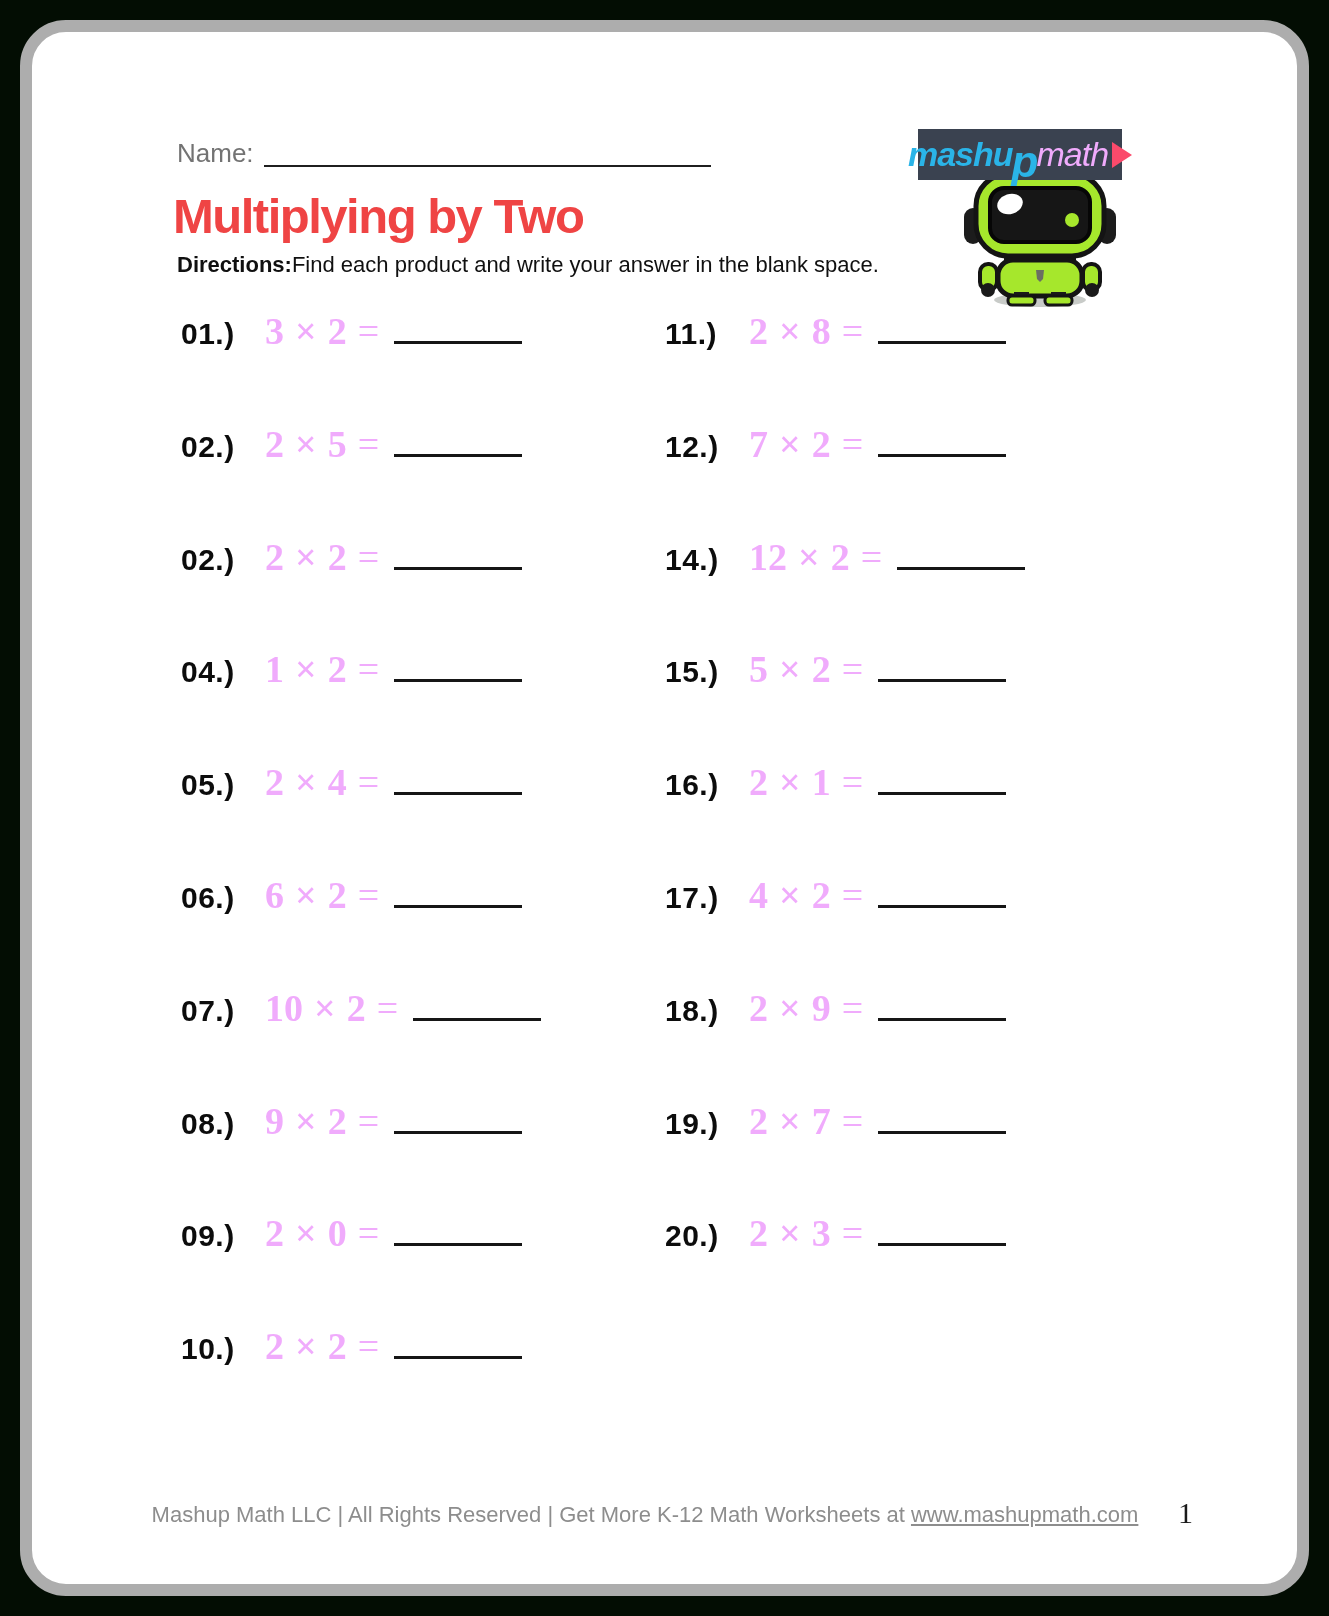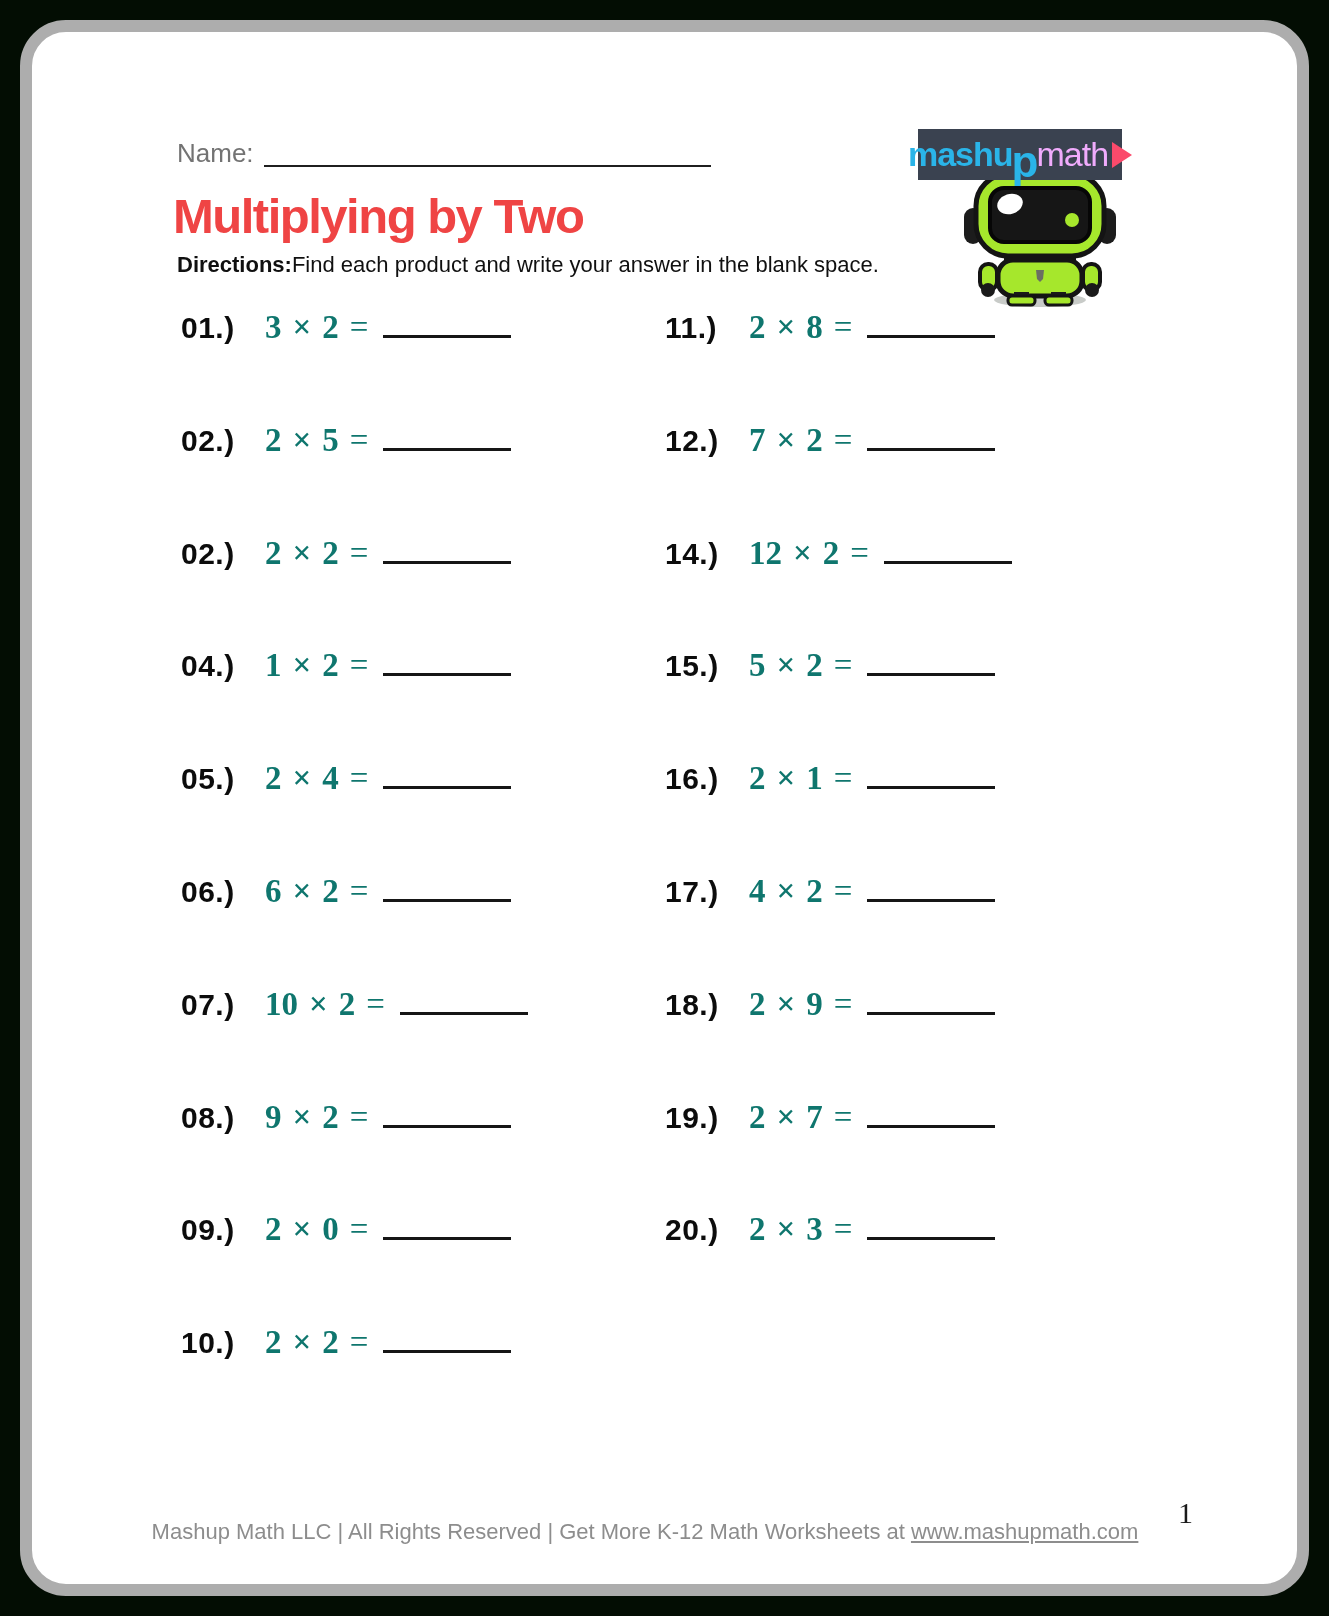--- a/index.html
+++ b/index.html
@@ -31,21 +31,21 @@
   }
   .directions{
     position:absolute;left:177px;top:252px;
     font-size:22px;color:#101010;
   }
   .directions b{}
   
   .logo-banner{
     position:absolute;left:918px;top:129px;width:204px;height:51px;
     background:#3a4250;display:flex;align-items:center;justify-content:center;
-    z-index:5;overflow:visible;
+    z-index:5;overflow:visible;font-style:italic;
   }
   .logo-mashu{font-size:34px;font-weight:bold;color:#2ab4e8;letter-spacing:-1px;}
   .logo-p{font-size:44px;font-weight:bold;color:#2ab4e8;position:relative;top:7px;margin:0 -2px 0 -1px;}
   .logo-math{font-size:34px;font-weight:normal;color:#f0abfc;letter-spacing:-1px;}
   .play-icon{
     width:0;height:0;margin-left:4px;
     border-left:20px solid #fb4a6b;
     border-top:13px solid transparent;
     border-bottom:13px solid transparent;
   }
@@ -58,32 +58,32 @@
     grid-template-rows:repeat(10,112.8px);
     grid-auto-flow:column;
   }
   .row{display:flex;align-items:baseline;}
   .p-num{
     width:84px;flex:0 0 84px;
     font-size:30px;font-weight:bold;color:#0c0c0c;letter-spacing:0.5px;
   }
   .p-eq{
     font-family:"Liberation Serif", serif;font-weight:bold;
-    font-size:33px;color:#0f766e;
+    font-size:38px;color:#f0abfc;
   }
   .p-op{margin:0 11px;}
   .p-eqsign{margin-left:11px;font-weight:normal;}
   .answer-blank{
     display:inline-block;width:128px;height:5px;margin-left:15px;
     border-bottom:3px solid #161616;
   }
   
   .footer{
     position:absolute;left:150px;top:1502px;width:990px;
-    text-align:center;font-size:22px;color:#8d8d8d;margin-top:17px;
+    text-align:center;font-size:22px;color:#8d8d8d;
   }
   .footer .site-link{color:#8d8d8d;text-decoration:underline;}
   .page-number{
     position:absolute;left:1178px;top:1496px;
     font-size:30px;color:#1a1a1a;font-family:"Liberation Serif", serif;
   }
 </style>
 </head>
 <body>
 

